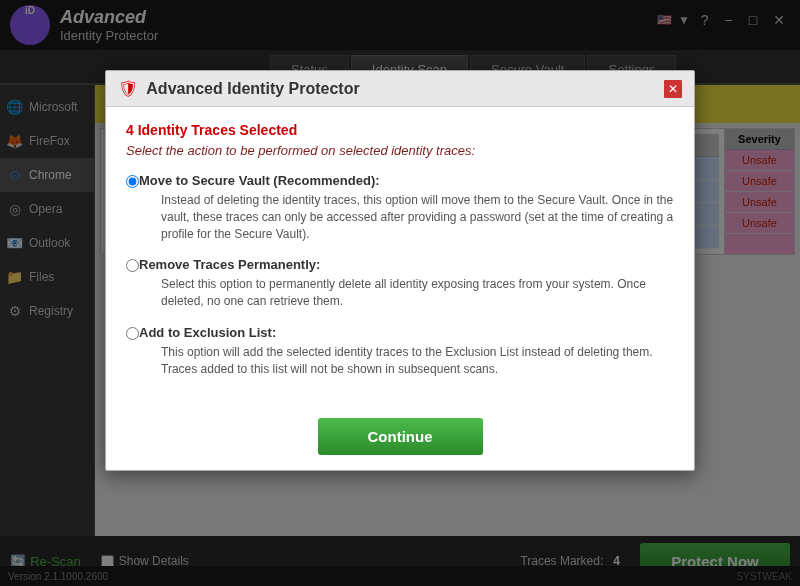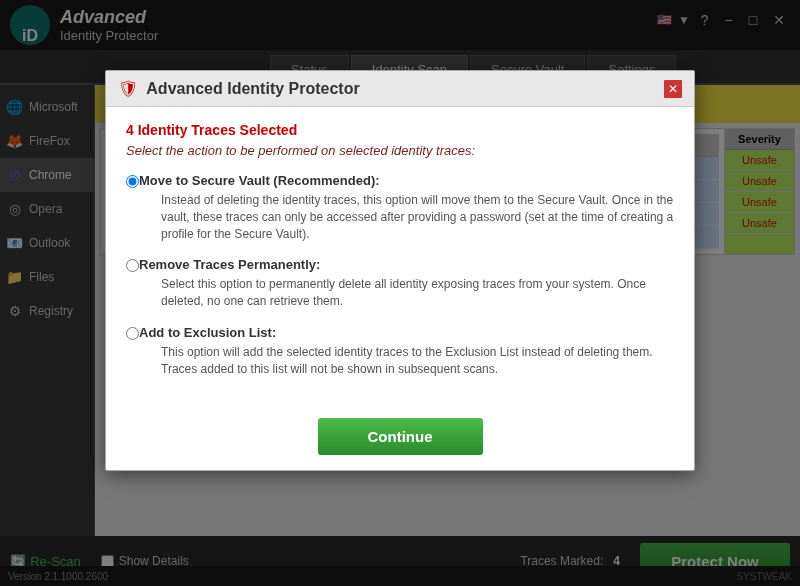--- a/index.html
+++ b/index.html
@@ -26,28 +26,28 @@
       background: #1a1a1a;
       height: 50px;
       display: flex;
       align-items: center;
       padding: 0 10px;
       position: relative;
     }
     .title-bar-logo {
       width: 40px;
       height: 40px;
-      background: #0f766e;
+      background: #8b5cf6;
       border-radius: 50%;
       display: flex;
-      align-items: flex-end;
+      align-items: flex-start;
       justify-content: center;
       color: white;
       font-weight: bold;
-      font-size: 16px;
+      font-size: 10px;
       margin-right: 10px;
       flex-shrink: 0;
     }
     .title-bar-text {
       color: white;
     }
     .title-bar-text .app-name {
       font-style: italic;
       font-size: 18px;
       font-weight: bold;
@@ -155,21 +155,21 @@
     }
     .warning-icon {
       color: #cc8800;
       font-size: 18px;
       font-weight: bold;
     }
 
     
     .severity-panel {
       width: 70px;
-      background: #bef264;
+      background: #f9a8d4;
       border-left: 1px solid #ccc;
       padding-top: 0;
     }
     .severity-header {
       background: #c0c0c0;
       padding: 4px 6px;
       font-size: 11px;
       font-weight: bold;
       text-align: center;
       border-bottom: 1px solid #aaa;

